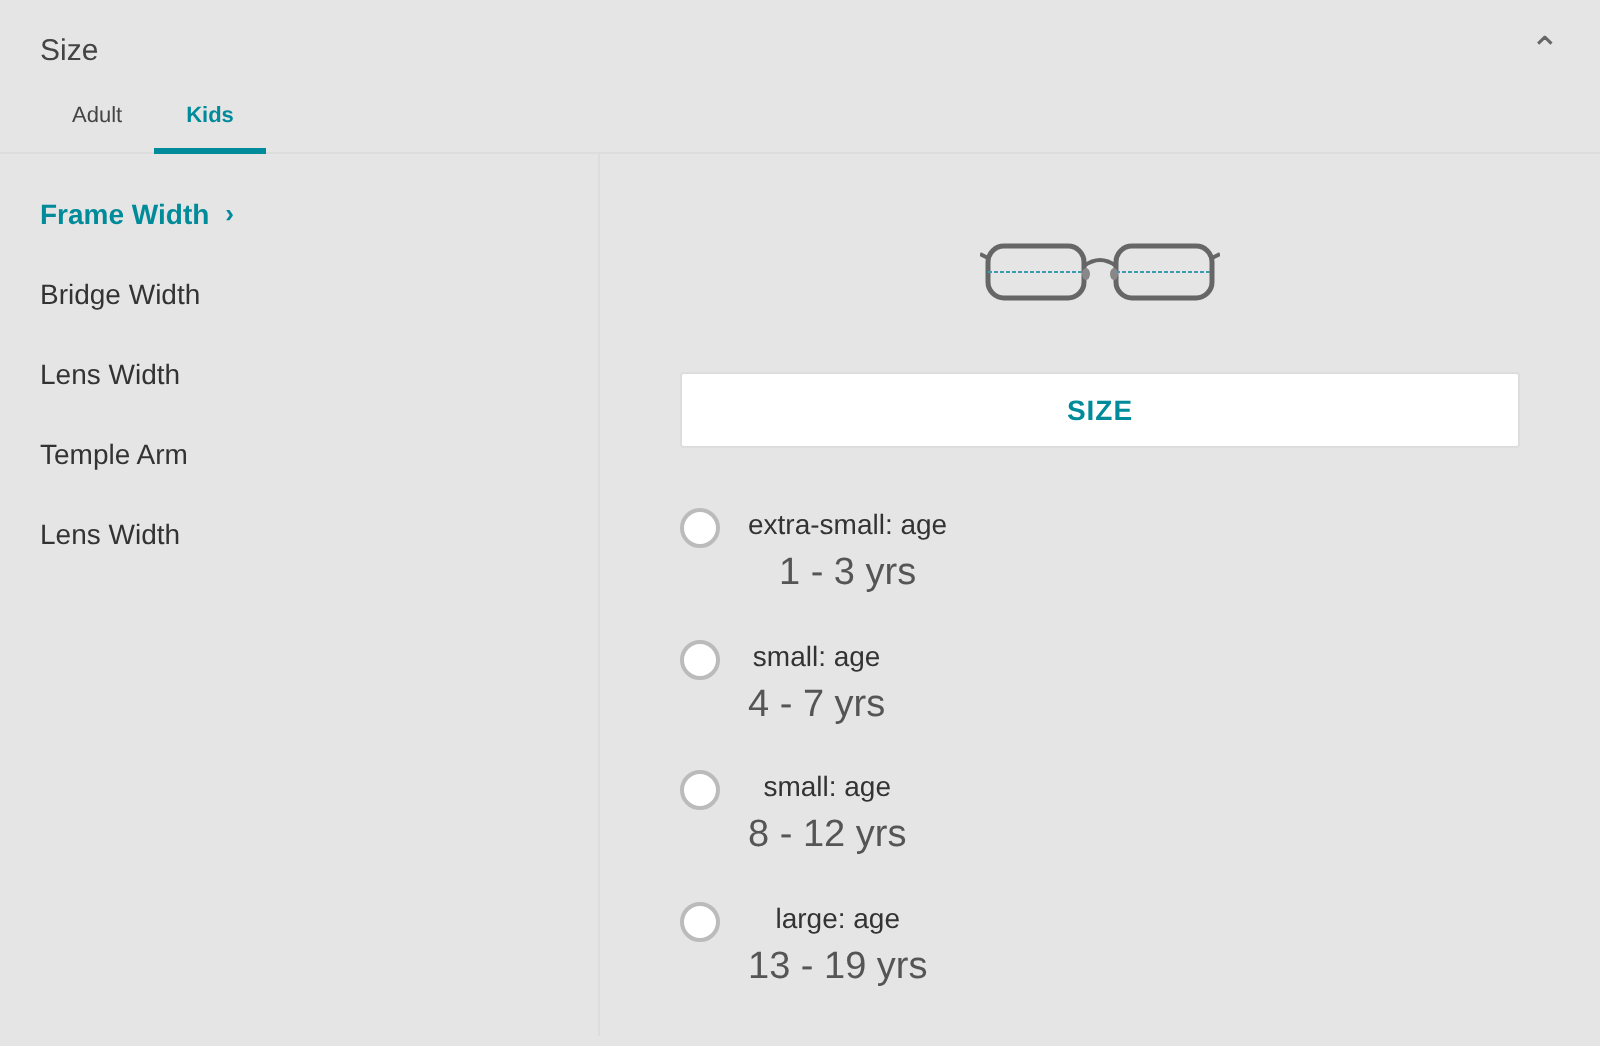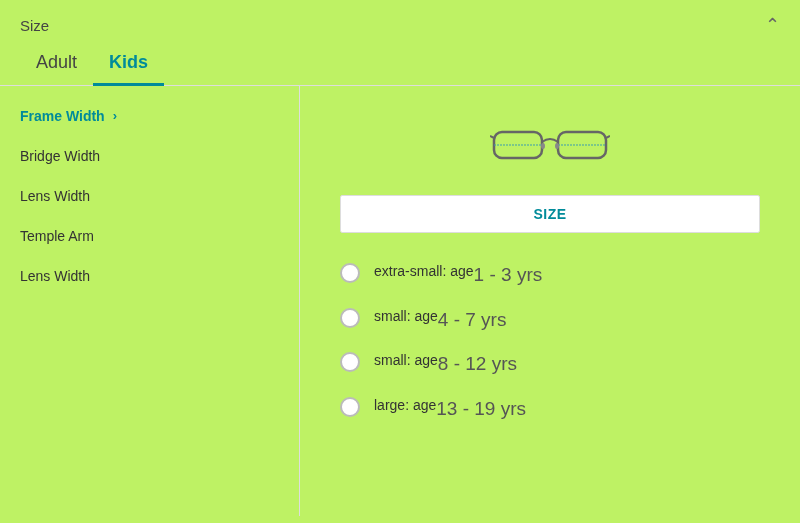--- a/index.html
+++ b/index.html
@@ -3,21 +3,21 @@
   <meta charset="utf-8">
   <style>
     * { box-sizing: border-box; margin: 0; padding: 0; }
     body {
       font-family: Arial, Helvetica, sans-serif;
       background: #f7f7f7;
       color: #333;
       font-size: 14px;
     }
     .container {
-      background: #bef264;
+      background: #e5e5e5;
       width: 800px;
       min-height: 523px;
       padding: 0;
       position: relative;
     }
     .header {
       display: flex;
       justify-content: space-between;
       align-items: center;
       padding: 14px 20px 8px 20px;
@@ -35,21 +35,21 @@
     }
     .tabs-row {
       display: flex;
       padding: 0 20px;
       border-bottom: 1px solid #ddd;
       gap: 0;
     }
     .tab {
       padding: 8px 16px 10px 16px;
       cursor: pointer;
-      font-size: 18px;
+      font-size: 11px;
       color: #444;
       border-bottom: 3px solid transparent;
       margin-bottom: -1px;
     }
     .tab.active {
       color: #008b9a;
       border-bottom: 3px solid #008b9a;
       font-weight: 600;
     }
     .main-layout {
@@ -135,24 +135,25 @@
       width: 20px;
       height: 20px;
       border-radius: 50%;
       border: 2px solid #bbb;
       background: #fff;
       flex-shrink: 0;
       margin-top: 2px;
     }
     .option-text {
       display: flex;
-      flex-direction: row;
+      flex-direction: column;
       font-size: 14px;
       color: #333;
       line-height: 1.5;
+      text-align: center;
     }
     .option-label {
       font-weight: normal;
       color: #333;
     }
     .option-sub {
       color: #555;
       font-size: 19px;
     }
   </style>

